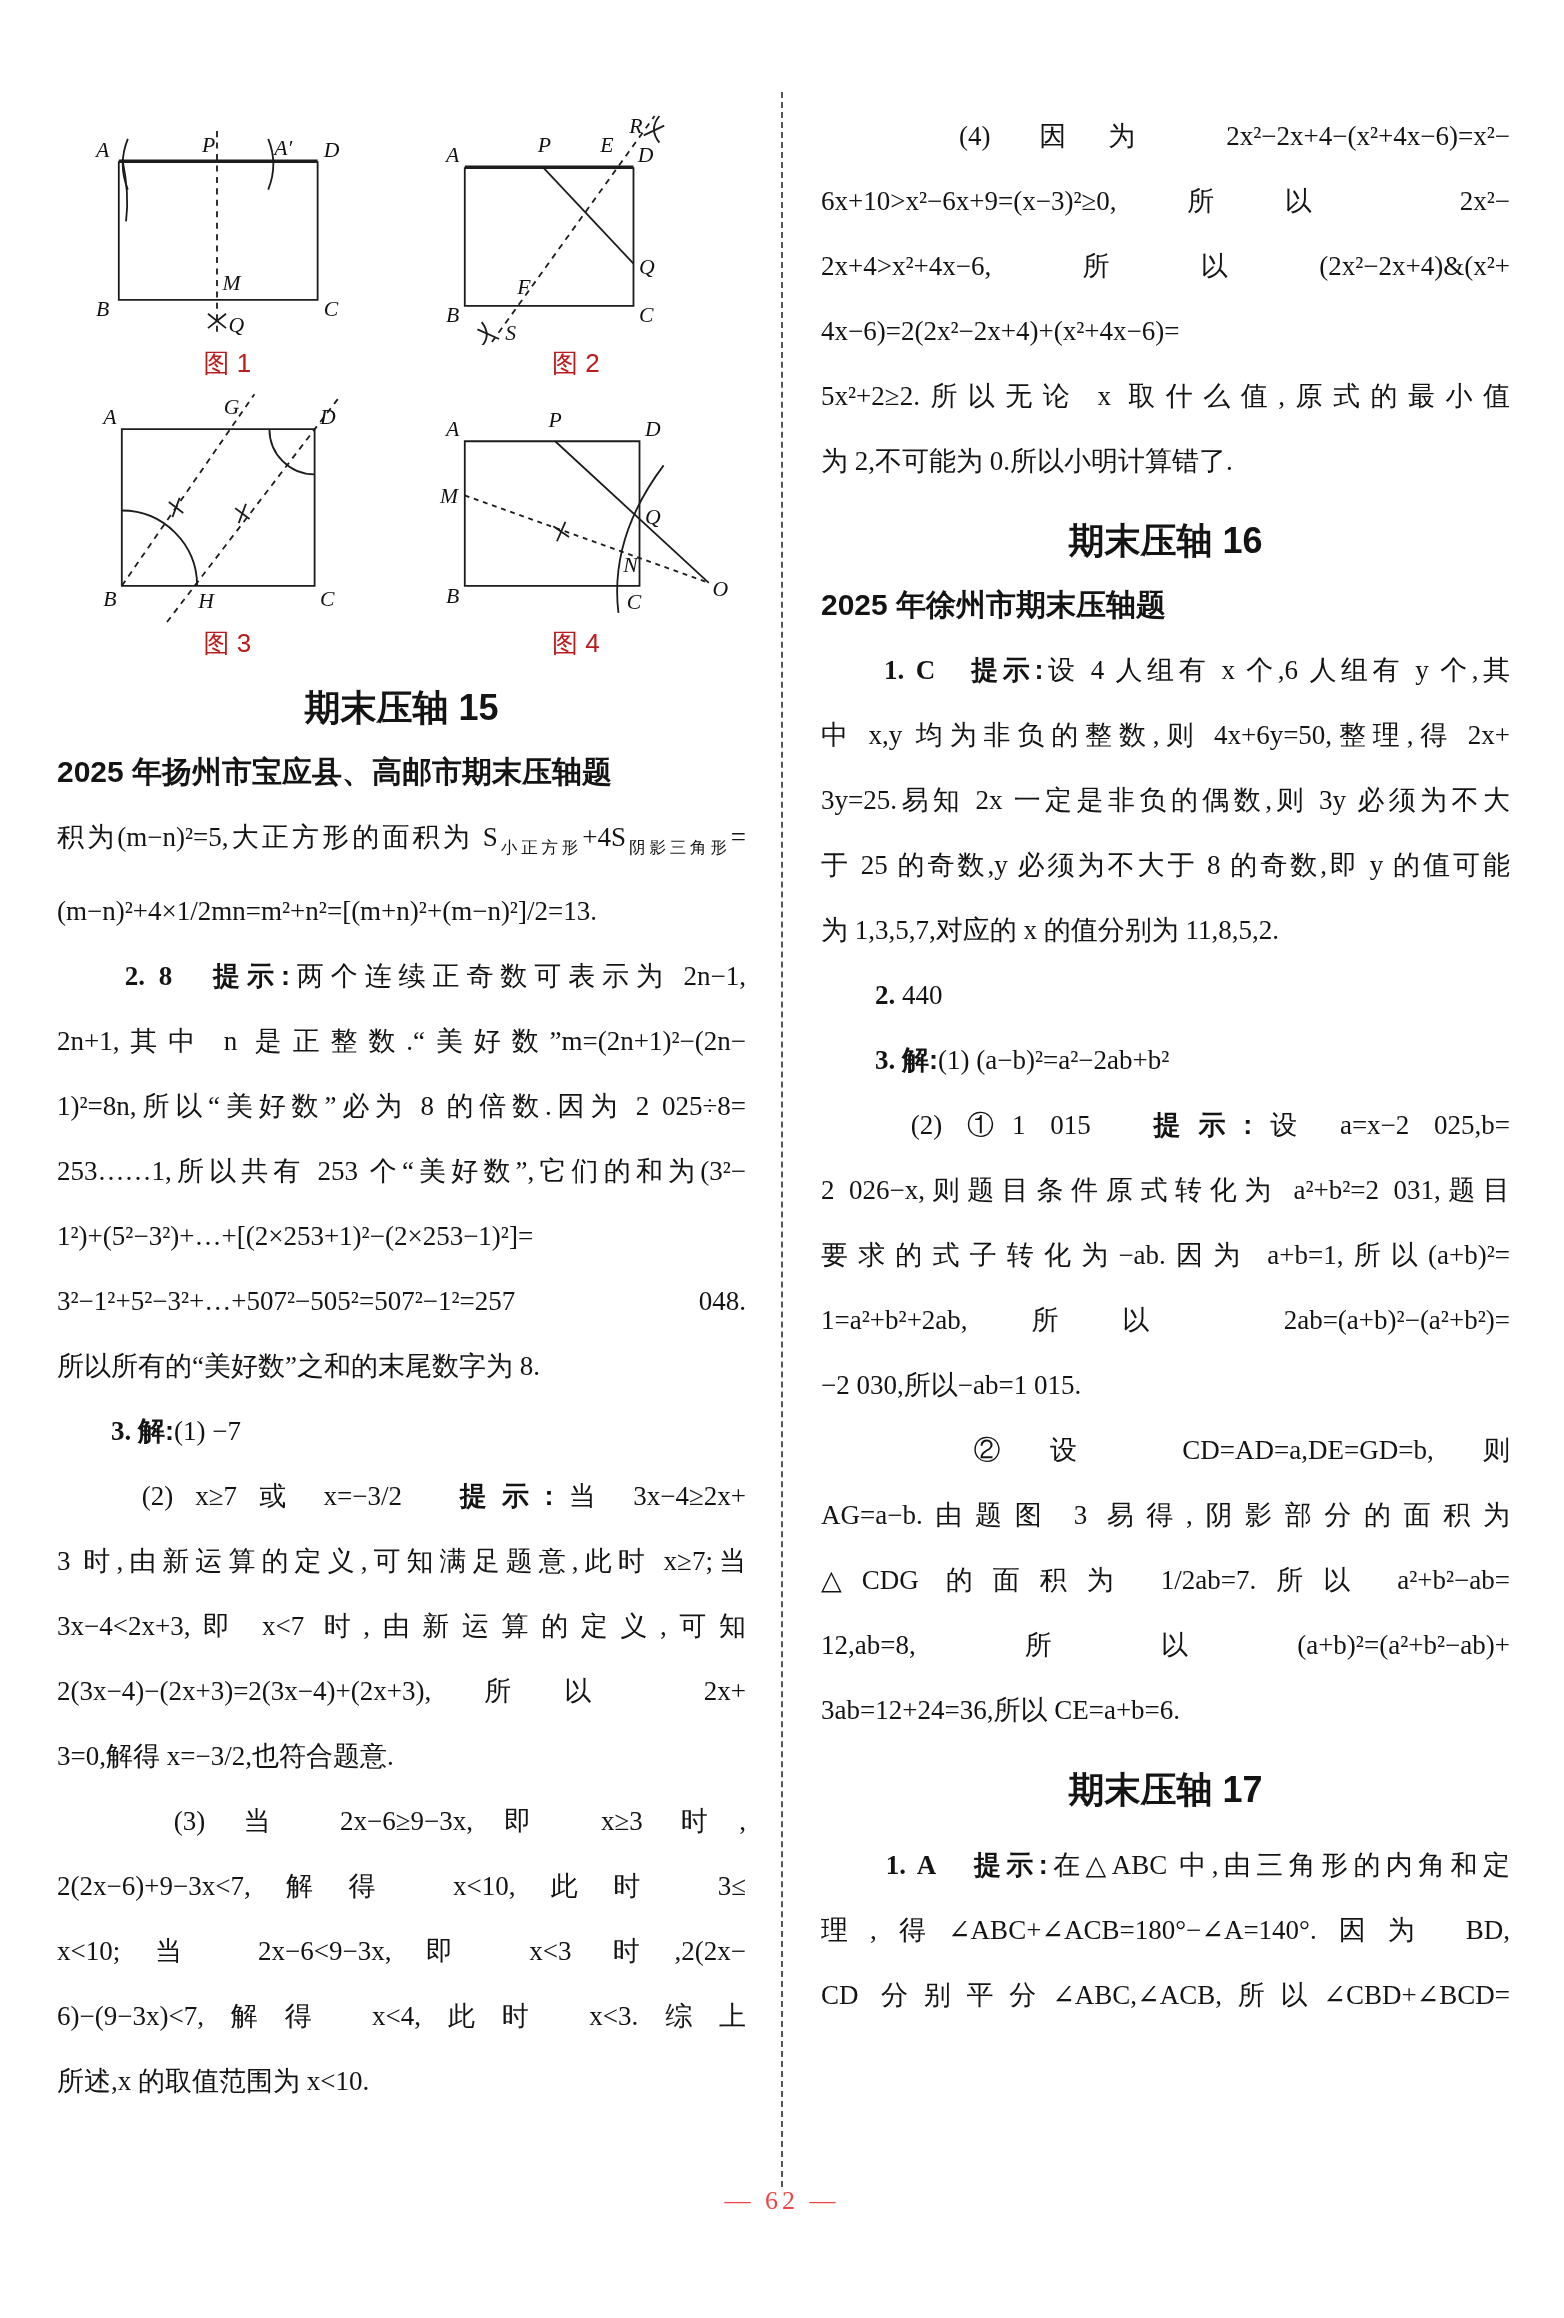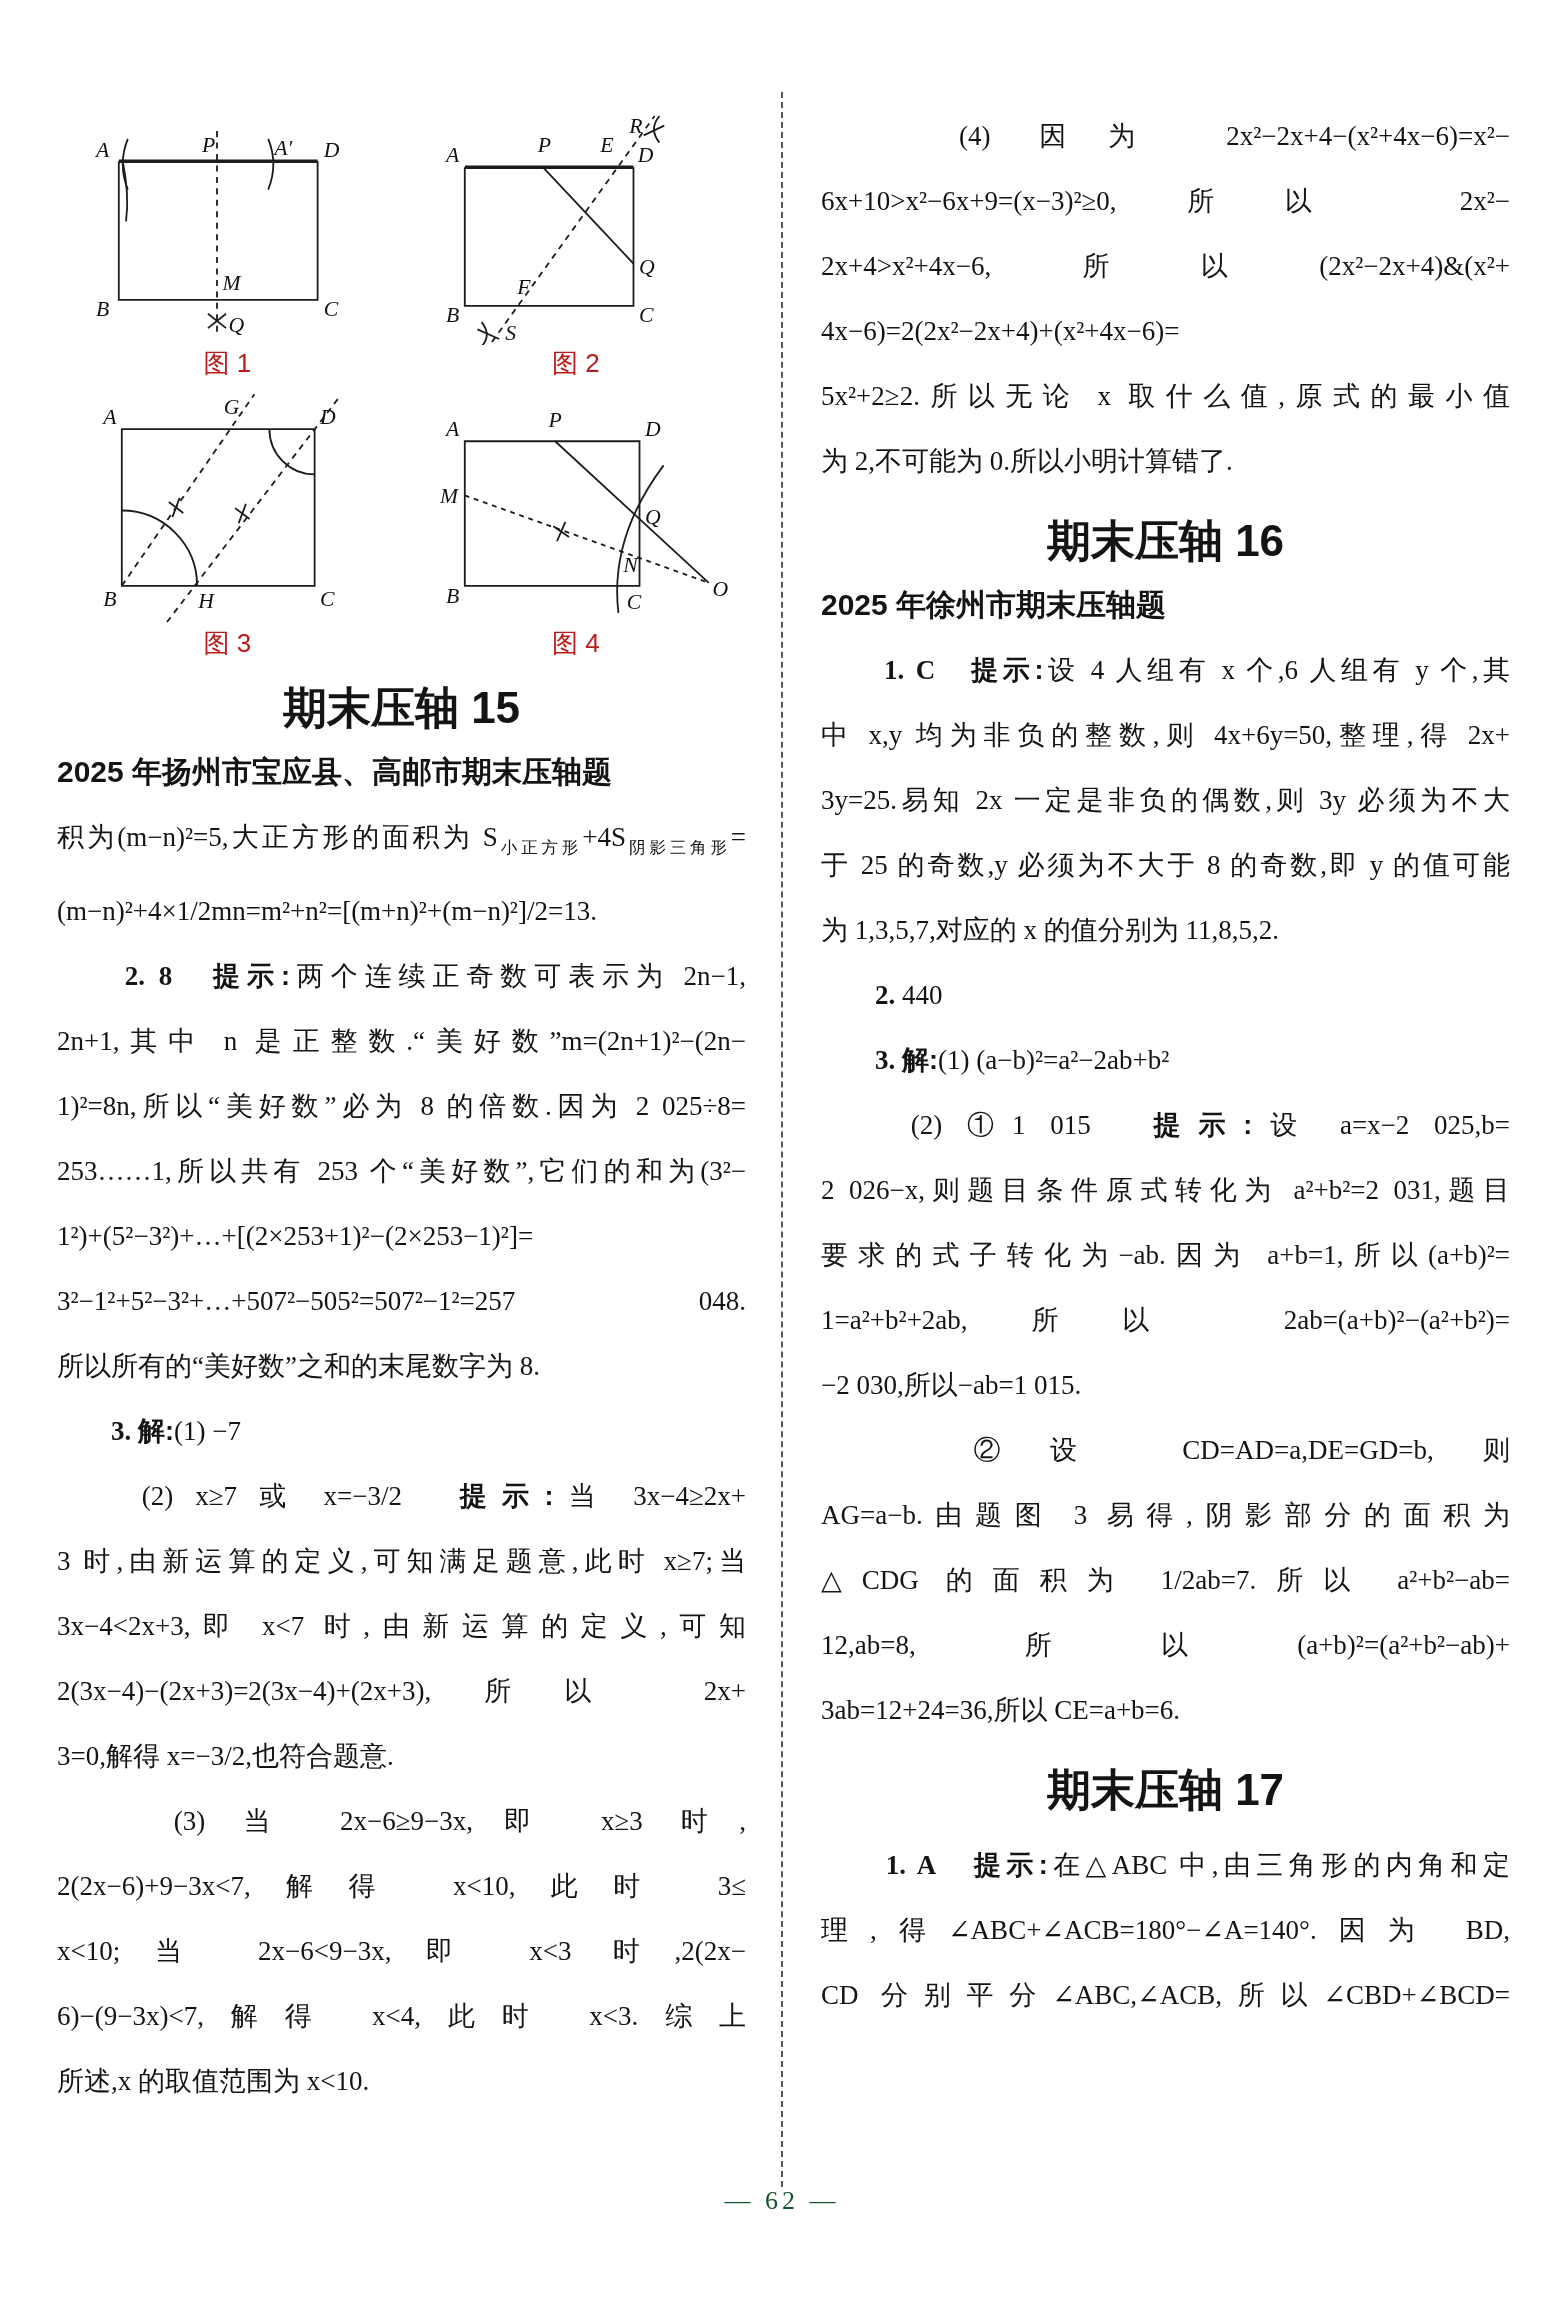--- a/index.html
+++ b/index.html
@@ -36,35 +36,35 @@
     text-align-last:justify;
     overflow:hidden;
   }
   .ln.last{text-align-last:left;}
   .ln span.b{font-weight:bold;}
   .ln span.h{font-family:"Liberation Sans","DejaVu Sans",sans-serif;font-weight:bold;}
   .ln span.s{font-size:16.5px;vertical-align:-6.6px;letter-spacing:0.7px;}
 
   .ln.h1{
     font-family:"Liberation Sans","DejaVu Sans",sans-serif;
-    font-weight:bold;font-size:44px;
+    font-weight:bold;font-size:36px;
     text-align:left;text-align-last:center;
     line-height:46px;min-height:46px;
     margin:24px 0 20px 0;overflow:visible;
   }
   .ln.h2{
     font-family:"Liberation Sans","DejaVu Sans",sans-serif;
     font-weight:bold;font-size:30px;
     text-align:left;text-align-last:left;
     line-height:42px;min-height:42px;
     margin:9.2px 0 12px 0;overflow:visible;
   }
   .footer{
     position:absolute;left:0;top:2186px;width:1564px;
-    text-align:center;font-size:26px;color:#14532d;
+    text-align:center;font-size:26px;color:#ef4444;
     letter-spacing:4px;
   }
 </style>
 </head>
 <body>
 
 <div class="page">
 
   <div class="divider"></div>
 

